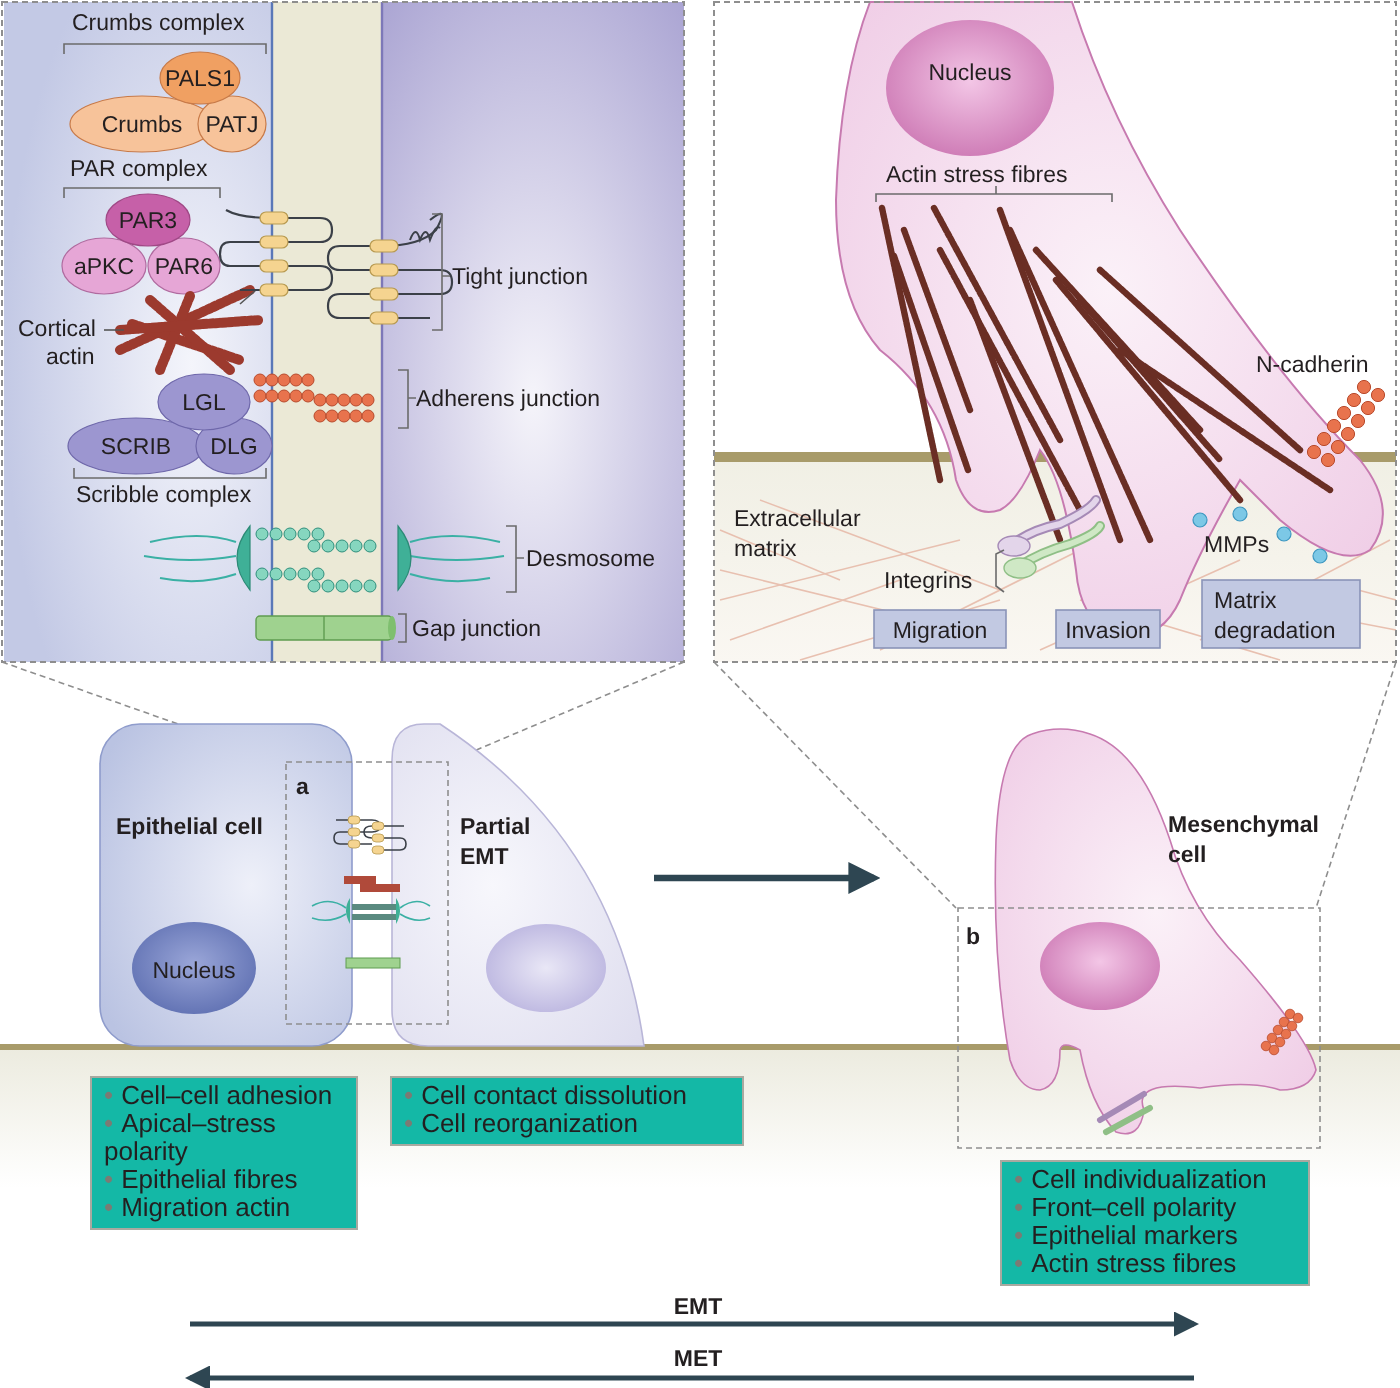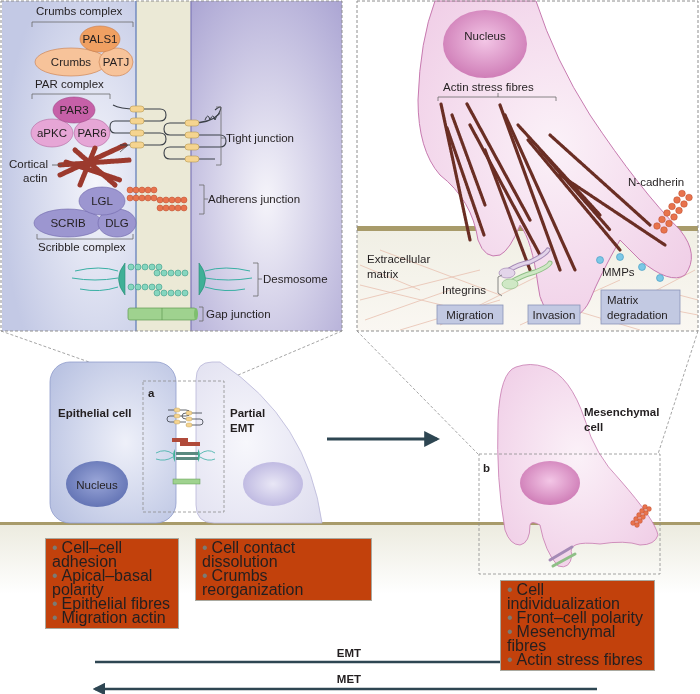--- a/index.html
+++ b/index.html
@@ -1,22 +1,22 @@
 <!DOCTYPE html>
 <html><head>
 <meta charset="utf-8">
 <style>
   html, body { margin: 0; padding: 0; background: #ffffff; }
   body { width: 700px; height: 694px; position: relative; overflow: hidden;
          font-family: "Liberation Sans", "DejaVu Sans", sans-serif; color: #231f20; }
   svg text { font-family: "Liberation Sans", "DejaVu Sans", sans-serif; }
   .lbl { font-size: 11.5px; fill: #231f20; }
   .bold { font-weight: bold; }
-  .boxlist { position: absolute; background: #c2410c; border: 1px solid #a9a9a0;
-             font-size: 16px; line-height: 14px; padding: 2px 5px 3px 6px; color: #231f20; box-sizing: border-box; }
+  .boxlist { position: absolute; background: #14b8a6; border: 1px solid #a9a9a0;
+             font-size: 13px; line-height: 14px; padding: 2px 5px 3px 6px; color: #231f20; box-sizing: border-box; }
   .boxlist div::before { content: "\2022"; color: #7b7b74; margin-right: 4px; }
 </style>
 </head>
 <body>
 
 <svg width="700" height="694" viewBox="0 0 700 694" style="position:absolute;left:0;top:0;">
   <defs>
     <radialGradient id="gLeft" cx="0.7" cy="0.55" r="0.7">
       <stop offset="0" stop-color="#f4f5fb"></stop>
         <stop offset="1" stop-color="#c3c9e5"></stop>
@@ -375,26 +375,26 @@
   </g>
 
   <line x1="95" y1="662" x2="597" y2="662" stroke="#2e4652" stroke-width="2.5" marker-end="url(#arrowHead)"></line>
   <text x="349" y="657" text-anchor="middle" class="lbl bold">EMT</text>
   <line x1="597" y1="689" x2="95" y2="689" stroke="#2e4652" stroke-width="2.5" marker-end="url(#arrowHead)"></line>
   <text x="349" y="683" text-anchor="middle" class="lbl bold">MET</text>
 </svg>
 
 <div class="boxlist" style="left:45px; top:538px; width:134px;">
   <div>Cell–cell adhesion</div>
-  <div>Apical–basal polarity</div>
+  <div>Apical–stress polarity</div>
   <div>Epithelial fibres</div>
   <div>Migration actin</div>
 </div>
 <div class="boxlist" style="left:195px; top:538px; width:177px;">
   <div>Cell contact dissolution</div>
-  <div>Crumbs reorganization</div>
+  <div>Cell reorganization</div>
 </div>
 <div class="boxlist" style="left:500px; top:580px; width:155px;">
   <div>Cell individualization</div>
   <div>Front–cell polarity</div>
-  <div>Mesenchymal fibres</div>
+  <div>Epithelial markers</div>
   <div>Actin stress fibres</div>
 </div>
 
 </body></html>

